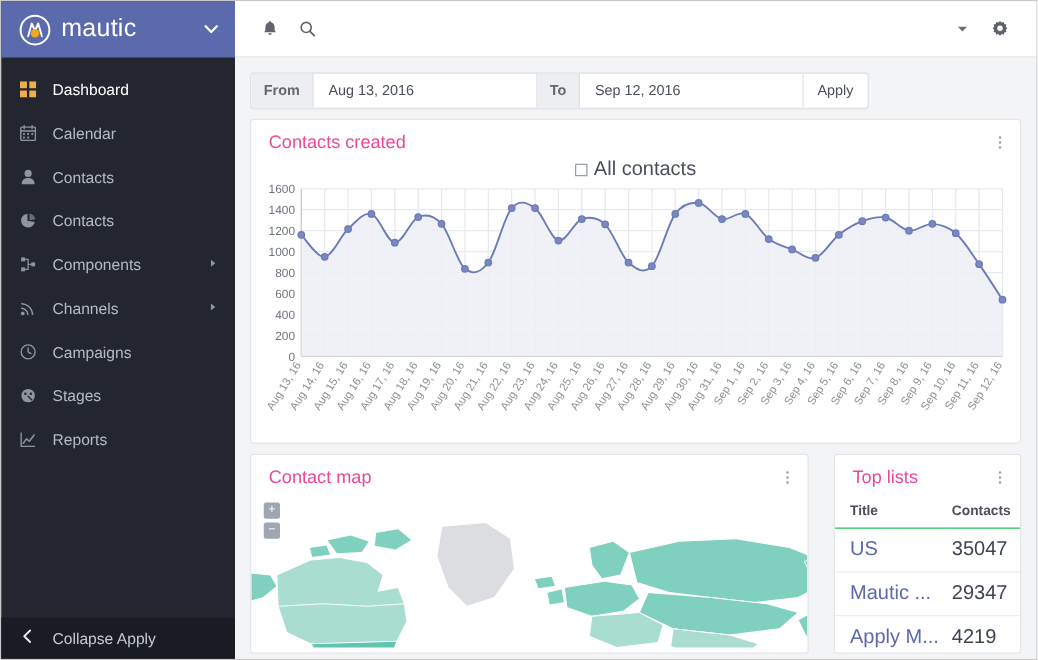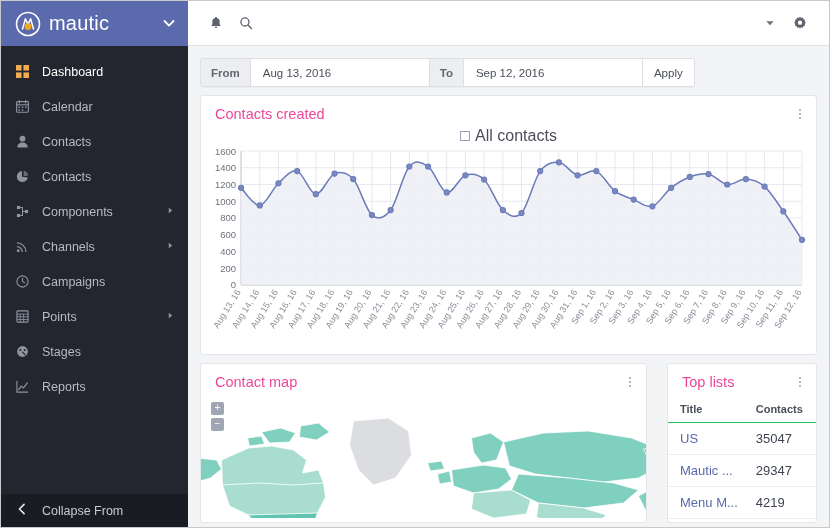--- a/index.html
+++ b/index.html
@@ -159,21 +159,21 @@
   }
 
   .lists-panel { width: 150px; flex: 0 0 150px; height: 160px; overflow: hidden; }
   .lists-table { width: 100%; border-collapse: collapse; }
   .lists-table th {
     text-align: left; font-size: 11px; color: #4a4f5a; font-weight: 700;
     padding: 7px 6px 7px 12px; border-bottom: 1px solid #22c55e;
   }
   .lists-table th.col-contacts { padding-left: 2px; }
   .lists-table td {
-    font-size: 13px; padding: 8px 6px 8px 12px;
+    font-size: 16px; padding: 8px 6px 8px 12px;
     border-bottom: 1px solid #eceef1; color: #3d4450;
     white-space: nowrap; overflow: hidden;
   }
   .lists-table td.cell-title { color: #5b6aad; }
   .lists-table td.col-contacts { padding-left: 2px; color: #3d4450; }
 </style>
 </head>
 <body>
 
 <div id="app">
@@ -282,34 +282,20 @@
       <div class="nav-item">
         <span class="ni-icon">
           <svg viewBox="0 0 14 14" width="13" height="13">
               <circle cx="7" cy="7" r="6" fill="none" stroke="#8f94a3" stroke-width="1.2"></circle>
               <path d="M7 3.6 V7 L9.4 8.5" fill="none" stroke="#8f94a3" stroke-width="1.2" stroke-linecap="round"></path>
             </svg>
         </span>
         <span class="ni-label">Campaigns</span>
       </div>
 
-      <div class="nav-item">
-        <span class="ni-icon">
-          <svg viewBox="0 0 14 14" width="13" height="13">
-              <rect x="1" y="1" width="12" height="12" rx="1" fill="none" stroke="#8f94a3" stroke-width="1.2"></rect>
-              <path d="M1 4.4 H13 M4.6 4.4 V13 M8.2 4.4 V13 M1 7.3 H13 M1 10.2 H13" stroke="#8f94a3" stroke-width="0.9"></path>
-            </svg>
-        </span>
-        <span class="ni-label">Points</span>
-        <span class="ni-arrow">
-          <svg viewBox="0 0 8 8" width="7" height="7">
-              <path d="M2 0.8 L6 4 L2 7.2 Z" fill="#8f94a3"></path>
-            </svg>
-        </span>
-      </div>
 
       <div class="nav-item">
         <span class="ni-icon">
           <svg viewBox="0 0 14 14" width="13" height="13">
               <circle cx="7" cy="7" r="5.8" fill="#8f94a3"></circle>
               <circle cx="4.6" cy="5.4" r="1.1" fill="#23262f"></circle>
               <circle cx="9.4" cy="5.4" r="1.1" fill="#23262f"></circle>
               <path d="M7 7.6 L10 10.6" stroke="#23262f" stroke-width="1.2" stroke-linecap="round"></path>
             </svg>
         </span>
@@ -327,21 +313,21 @@
       </div>
 
     </div>
 
     <div class="collapse-item">
       <span class="ni-icon">
         <svg viewBox="0 0 14 14" width="12" height="12">
             <path d="M9.4 1.6 L4 7 L9.4 12.4" fill="none" stroke="#e9eaee" stroke-width="1.8" stroke-linecap="round" stroke-linejoin="round"></path>
           </svg>
       </span>
-      <span class="ni-label">Collapse From</span>
+      <span class="ni-label">Collapse Apply</span>
     </div>
   </div>
 
   <div class="main">
 
     <div class="topbar">
       <span class="tb-icon">
         <svg viewBox="0 0 16 16" width="14" height="14">
             <path d="M8 1.2 C8.7 1.2 9.2 1.7 9.2 2.3 C11 2.8 12.2 4.4 12.2 6.3 V9.4 L13.4 11.3 H2.6 L3.8 9.4 V6.3 C3.8 4.4 5 2.8 6.8 2.3 C6.8 1.7 7.3 1.2 8 1.2 Z" fill="#5f636d"></path>
             <path d="M6.4 12.2 H9.6 A1.6 1.6 0 0 1 6.4 12.2 Z" fill="#5f636d"></path>
@@ -635,21 +621,21 @@
             <tbody id="lists-body">
                 <tr>
                   <td class="cell-title">US</td>
                   <td class="col-contacts">35047</td>
                 </tr>
                 <tr>
                   <td class="cell-title">Mautic ...</td>
                   <td class="col-contacts">29347</td>
                 </tr>
                 <tr>
-                  <td class="cell-title">Menu M...</td>
+                  <td class="cell-title">Apply M...</td>
                   <td class="col-contacts">4219</td>
                 </tr>
               </tbody>
           </table>
         </div>
 
       </div>
     </div>
   </div>
 </div>

